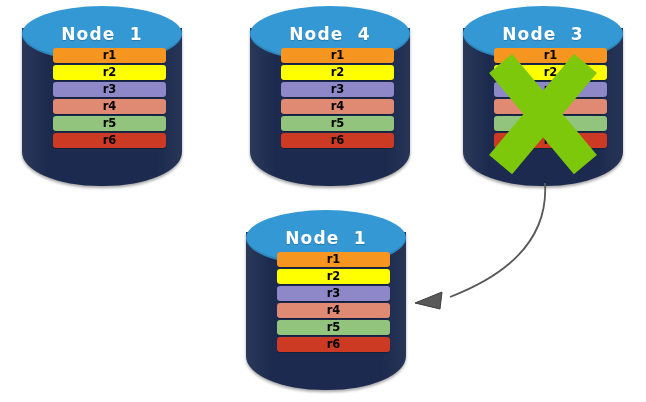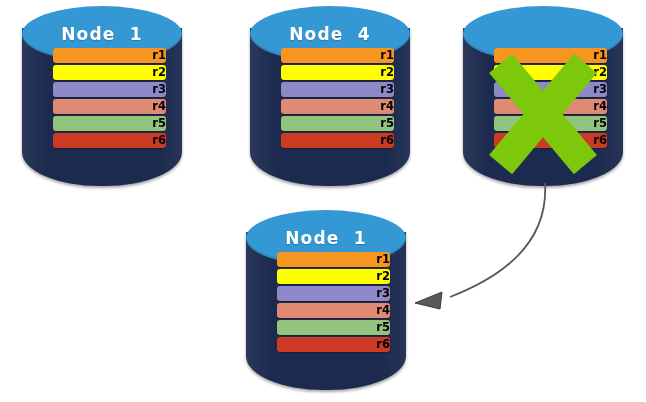--- a/index.html
+++ b/index.html
@@ -84,21 +84,21 @@
     left: 31px;
     top: 42px;
     width: 113px;
   }
 
   .replica {
     position: relative;
     height: 15px;
     margin-bottom: 2px;
     border-radius: 3px;
-    text-align: right;
+    text-align: center;
     line-height: 15px;
     font-size: 11.5px;
     font-weight: bold;
     color: #000000;
     box-shadow: 0 1px 1px rgba(0,0,0,0.25);
   }
   .replica:last-child { margin-bottom: 16px; }
 
   
   .cross {
@@ -155,20 +155,21 @@
       <div class="replica" style="background:#8e87c8">r3</div>
       <div class="replica" style="background:#e08a74">r4</div>
       <div class="replica" style="background:#93c47d">r5</div>
       <div class="replica" style="background:#cc3a24">r6</div>
     </div>
   </div>
 
   <div class="node" id="node-3" style="left:463px; top:6px;">
     <div class="node-body"></div>
     <div class="node-top"></div>
+    <div class="node-title">Node  3</div>
     <div class="replicas">
       <div class="replica" style="background:#f79521">r1</div>
       <div class="replica" style="background:#ffff00">r2</div>
       <div class="replica" style="background:#8e87c8">r3</div>
       <div class="replica" style="background:#e08a74">r4</div>
       <div class="replica" style="background:#93c47d">r5</div>
       <div class="replica" style="background:#cc3a24">r6</div>
     </div>
     <div class="cross" style="left:16px; top:40px; width:128px; height:136px;">
       <div class="bar a"></div>

